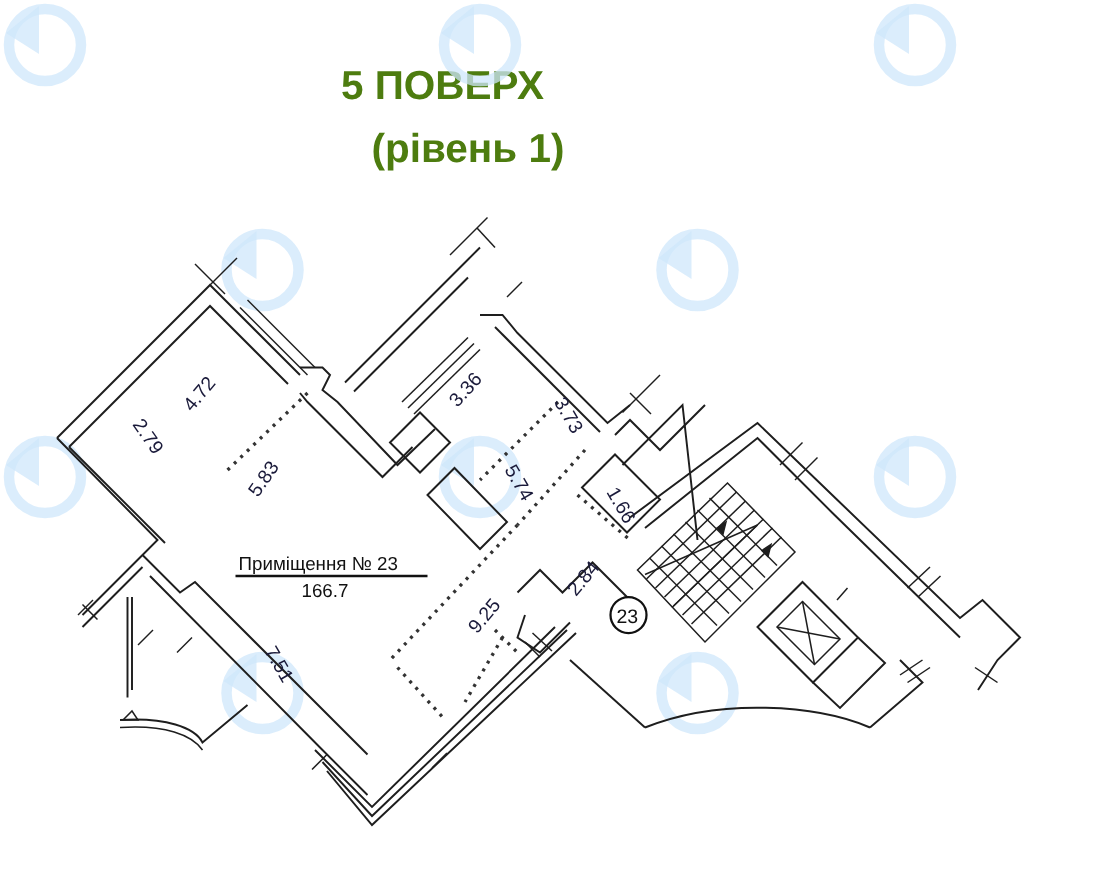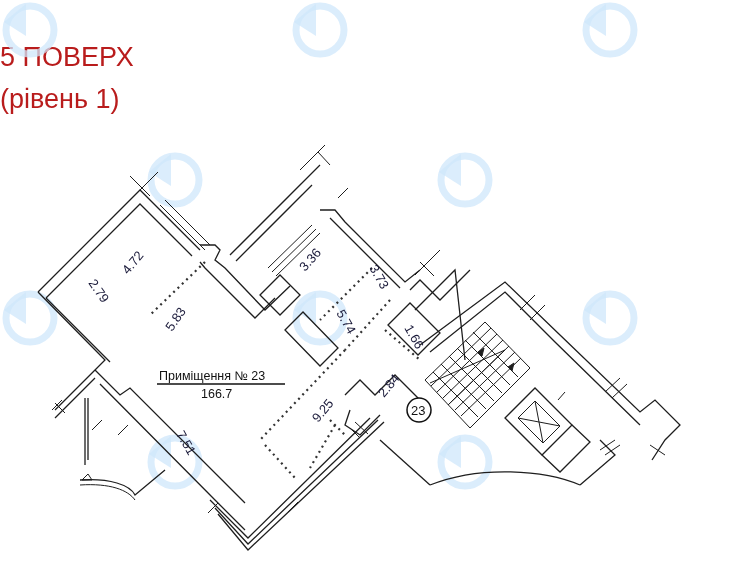--- a/index.html
+++ b/index.html
@@ -1,19 +1,19 @@
 <!DOCTYPE html>
 <html><head>
   <meta charset="utf-8">
   <style>
     html, body { margin: 0; padding: 0; background: #ffffff; }
     body { width: 731px; height: 580px; position: relative; overflow: hidden; font-family: "Liberation Sans", sans-serif; }
-    .title { position: absolute; left: 0; width: 590px; font-weight: normal; color: #b91c1c; font-size: 27px; line-height: 34px; }
+    .title { position: absolute; left: 0; width: 590px; text-align: center; font-weight: bold; color: #4d7c0f; font-size: 27px; line-height: 34px; }
     .title.l1 { top: 40px; }
-    .title.l2 { top: 82px; }
+    .title.l2 { top: 82px; padding-left: 17px; }
     svg { position: absolute; left: 0; top: 0; }
     .dim { font-family: "Liberation Sans", sans-serif; font-size: 13px; fill: #1a1a3a; }
     .room-label { font-family: "Liberation Sans", sans-serif; font-size: 12.5px; fill: #111; }
     .wm { fill: none; stroke: #cfe7fb; stroke-width: 7; opacity: 0.75; }
     .wmtri { fill: #cfe7fb; opacity: 0.75; }
     .w { fill: none; stroke: #1e1e1e; stroke-width: 1.3; }
     .wt { fill: none; stroke: #1e1e1e; stroke-width: 1; }
     .dot { fill: none; stroke: #333; stroke-width: 2.2; stroke-dasharray: 2 4; }
   </style>
 </head>

